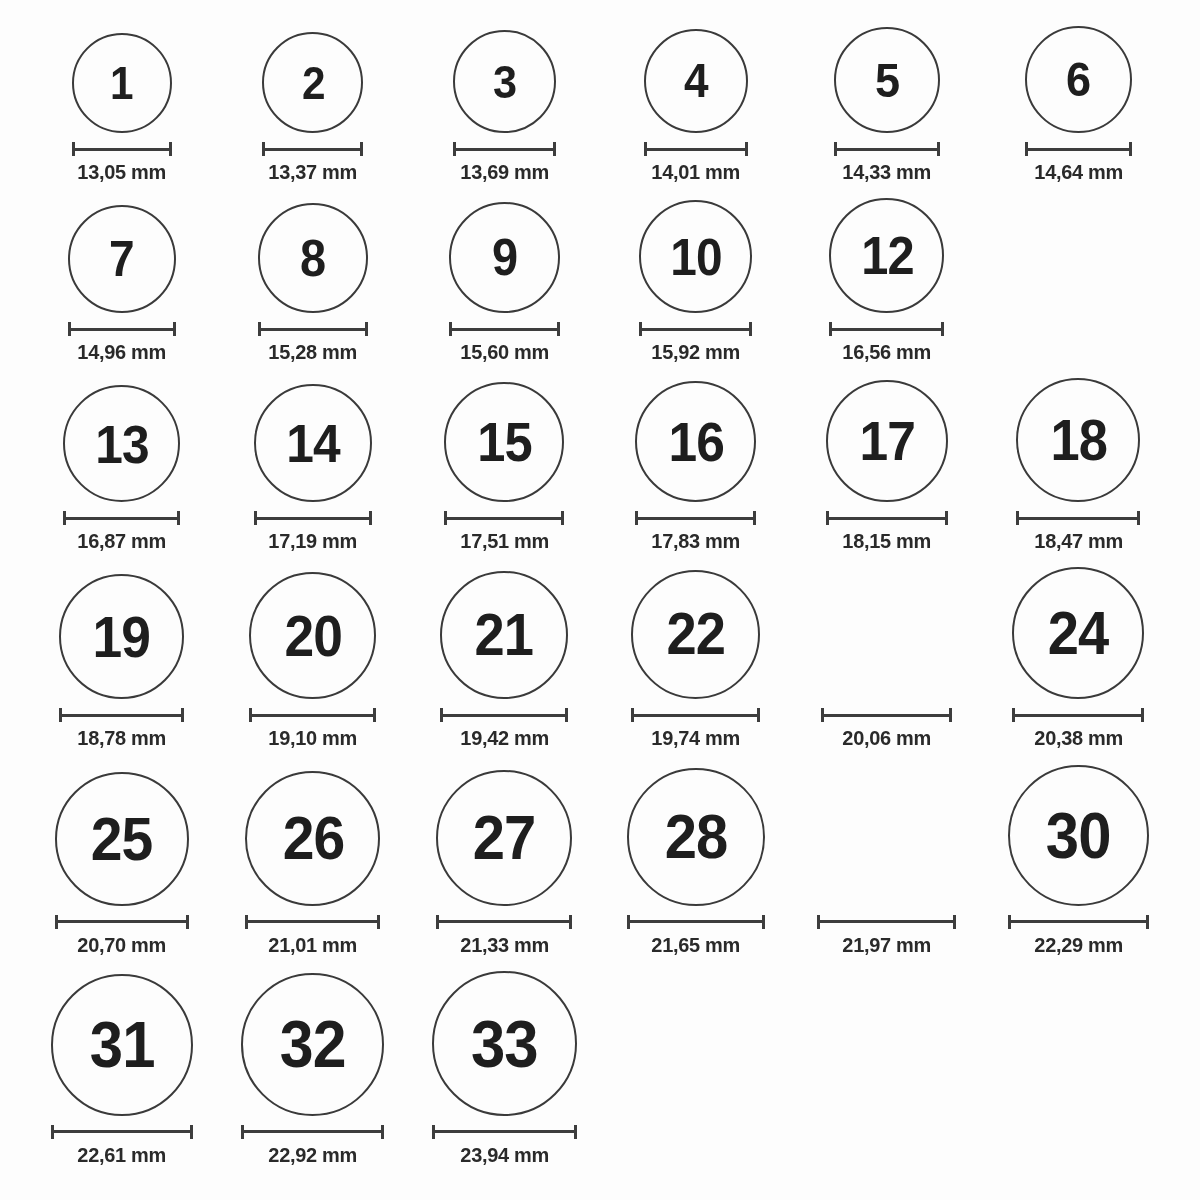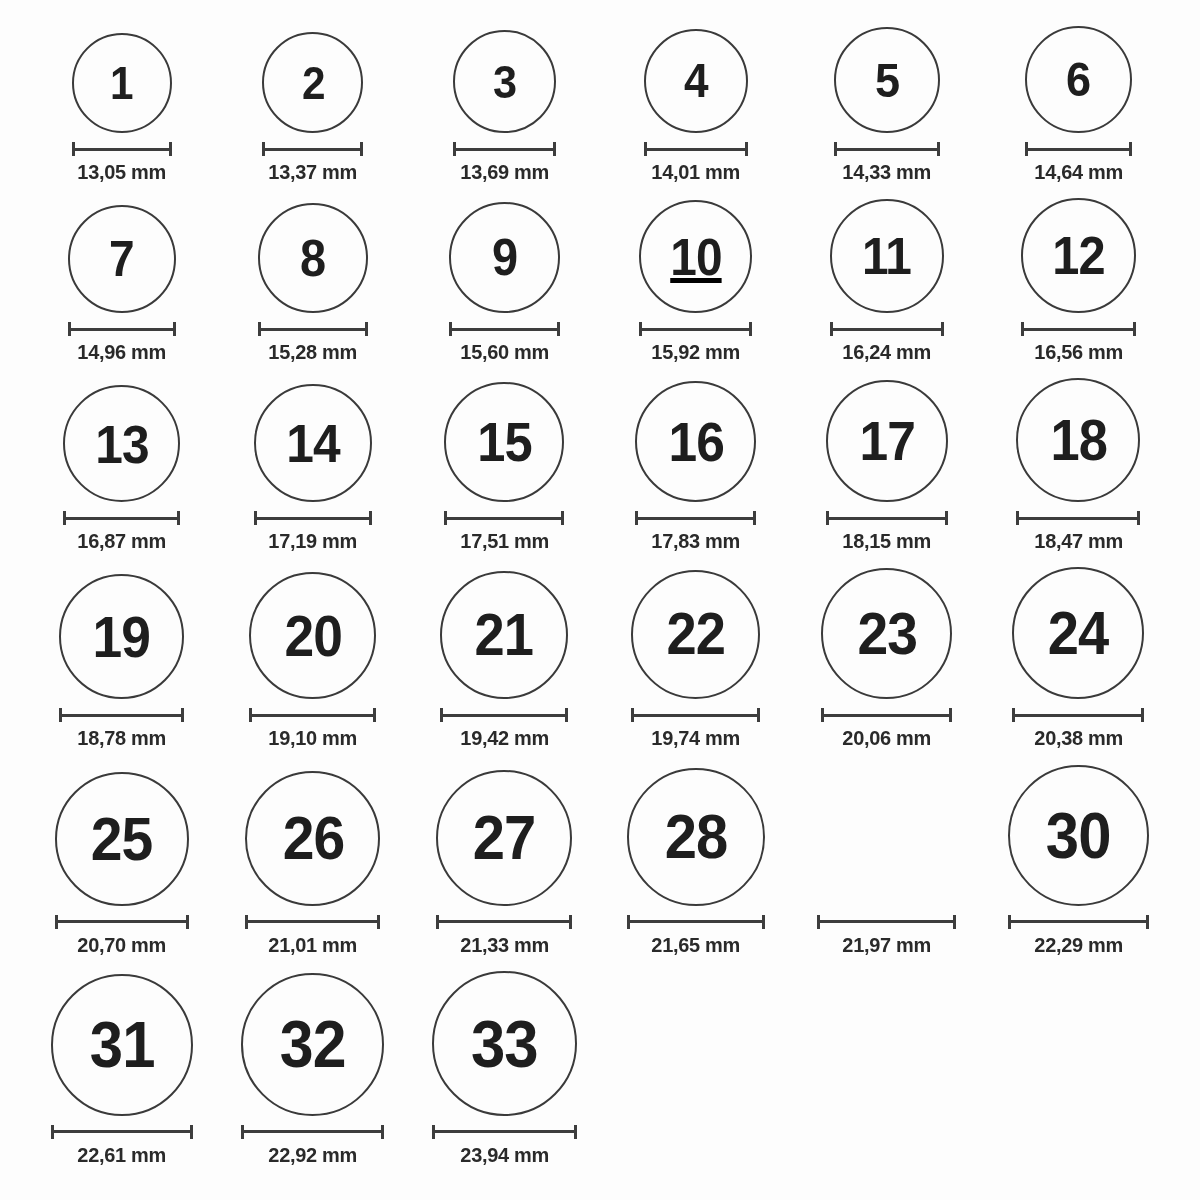--- a/index.html
+++ b/index.html
@@ -154,36 +154,27 @@
       <div class="cell">
         <div class="circle" style="width: 111px; height: 111px;">
           <span class="num" style="font-size: 51px;">9</span>
         </div>
         <div class="measure" style="width: 111px;">
           <span class="bar"></span>
         </div>
         <div class="mlabel">15,60 mm</div>
       </div>
       <div class="cell">
-        <div class="circle" style="width: 113px; height: 113px; text-decoration: underline;">
+        <div class="circle" style="width: 113px; height: 113px;">
           <span class="num" style="font-size: 52px;">10</span>
         </div>
         <div class="measure" style="width: 113px;">
           <span class="bar"></span>
         </div>
         <div class="mlabel">15,92 mm</div>
-      </div>
-      <div class="cell">
-        <div class="circle" style="width: 114px; height: 114px;">
-          <span class="num" style="font-size: 52px;">11</span>
-        </div>
-        <div class="measure" style="width: 114px;">
-          <span class="bar"></span>
-        </div>
-        <div class="mlabel">16,24 mm</div>
       </div>
       <div class="cell">
         <div class="circle" style="width: 115px; height: 115px;">
           <span class="num" style="font-size: 53px;">12</span>
         </div>
         <div class="measure" style="width: 115px;">
           <span class="bar"></span>
         </div>
         <div class="mlabel">16,56 mm</div>
       </div>
@@ -275,23 +266,20 @@
       <div class="cell">
         <div class="circle" style="width: 129px; height: 129px;">
           <span class="num" style="font-size: 59px;">22</span>
         </div>
         <div class="measure" style="width: 129px;">
           <span class="bar"></span>
         </div>
         <div class="mlabel">19,74 mm</div>
       </div>
       <div class="cell">
-        <div class="circle" style="width: 131px; height: 131px;">
-          <span class="num" style="font-size: 60px;">23</span>
-        </div>
         <div class="measure" style="width: 131px;">
           <span class="bar"></span>
         </div>
         <div class="mlabel">20,06 mm</div>
       </div>
       <div class="cell">
         <div class="circle" style="width: 132px; height: 132px;">
           <span class="num" style="font-size: 61px;">24</span>
         </div>
         <div class="measure" style="width: 132px;">

